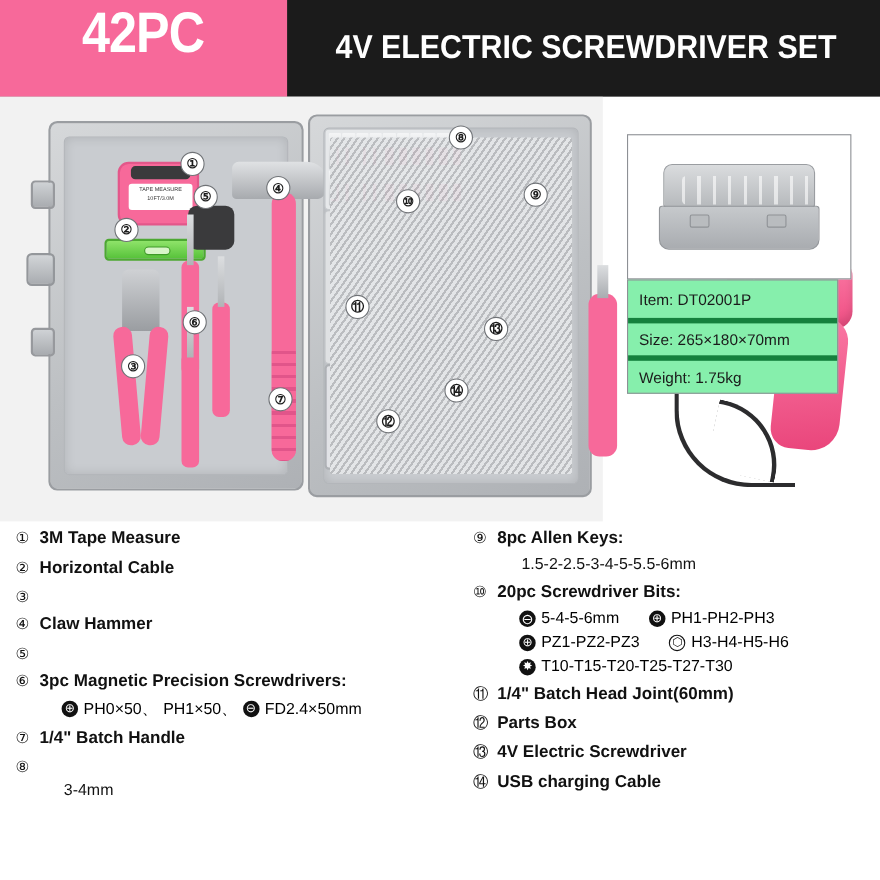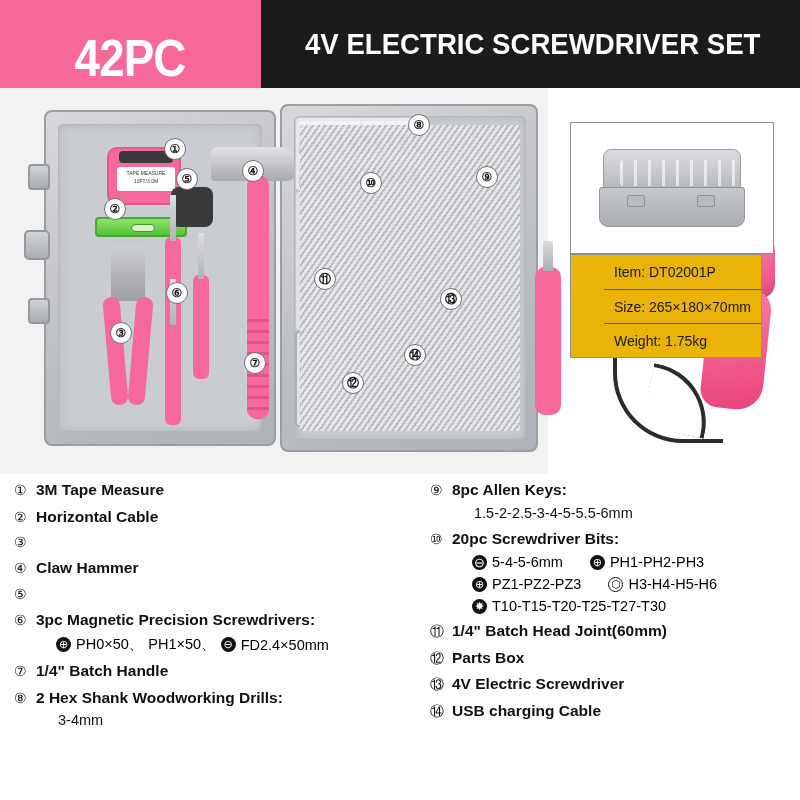--- a/index.html
+++ b/index.html
@@ -16,21 +16,21 @@
     position: relative;
     height: 88px;
     background: #1b1b1b;
     display: flex;
     align-items: stretch;
   }
   .header-badge {
     width: 276px;
     background: #f7699a;
     display: flex;
-    align-items: flex-end;
+    align-items: flex-start;
     justify-content: center;
   }
   .header-badge span {
     font-family: "Liberation Sans", sans-serif;
     font-weight: bold;
     font-size: 52px;
     color: #ffffff;
     letter-spacing: -1px;
     transform: scaleX(0.88);
     font-stretch: condensed;
@@ -287,30 +287,29 @@
     display: flex; align-items: center; justify-content: center;
     z-index: 6;
   }
 
   
   .spec {
     position: absolute;
     left: 570px; top: 166px;
     width: 192px;
     border: 1px solid #8d9095;
-    background: #eab308;
-    padding-left: 33px;
+    background: #86efac;
   }
   .spec-row {
     height: 34px;
     display: flex; align-items: center;
     padding-left: 10px;
     font-size: 14px;
     color: #1b1b1b;
-    border-top: 1px solid #15803d;
+    border-top: 5px solid #15803d;
   }
   .spec-row:first-child { border-top: none; }
 
   .case-photo {
     position: absolute;
     left: 570px; top: 34px;
     width: 204px; height: 132px;
     border: 1px solid #8d9095;
     background: #ffffff;
     display: flex; align-items: center; justify-content: center;
@@ -585,21 +584,20 @@
       <span>PH1×50、</span>
       <span class="glyph filled">⊖</span>
       <span>FD2.4×50mm</span>
     </div>
     <div class="li">
       <span class="num">⑦</span>
       <span class="txt">1/4" Batch Handle</span>
     </div>
     <div class="li">
       <span class="num">⑧</span>
-      <span class="txt">2 Hex Shank Woodworking Drills:</span>
     </div>
     <div class="sub">3-4mm</div>
   </div>
 
   <div class="legend-col col-right">
     <div class="li">
       <span class="num">⑨</span>
       <span class="txt">8pc Allen Keys:</span>
     </div>
     <div class="sub">1.5-2-2.5-3-4-5-5.5-6mm</div>

